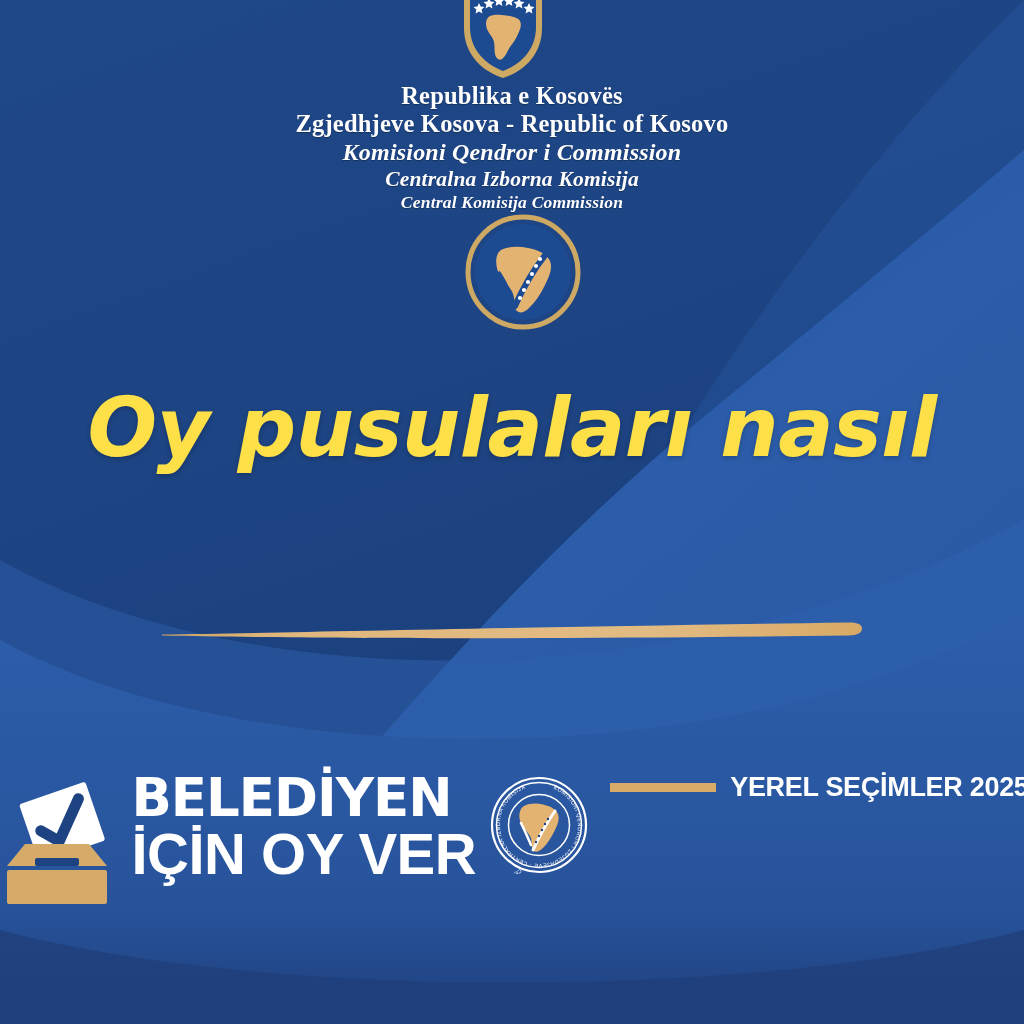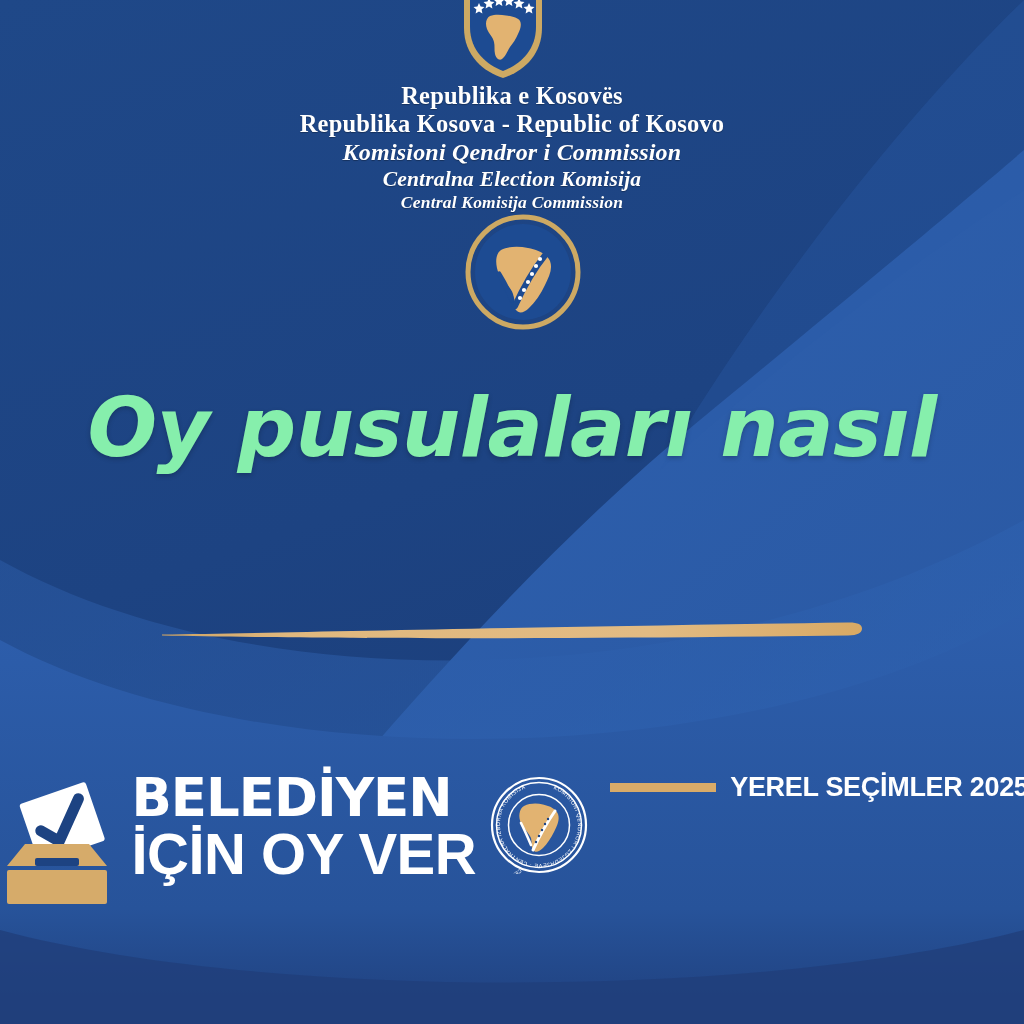--- a/index.html
+++ b/index.html
@@ -98,21 +98,21 @@
     letter-spacing: 0.2px;
   }
 
   
   .headline {
     position: absolute;
     top: 376px;
     left: 0;
     width: 1024px;
     text-align: center;
-    color: #86efac;
+    color: #fde047;
     font-family: "DejaVu Sans", sans-serif;
     font-style: italic;
     font-weight: bold;
     font-size: 82px;
     line-height: 1.26;
     letter-spacing: -0.5px;
     text-shadow: 0 2px 5px rgba(0,0,0,0.22);
   }
   .headline-line { display: block; }
 
@@ -258,23 +258,23 @@
         <polygon points="49,25.5 50.6,29.1 54.5,29.5 51.6,32.1 52.4,35.9 49,33.9 45.6,35.9 46.4,32.1 43.5,29.5 47.4,29.1"></polygon>
         <polygon points="59,28 60.6,31.6 64.5,32 61.6,34.6 62.4,38.4 59,36.4 55.6,38.4 56.4,34.6 53.5,32 57.4,31.6"></polygon>
         <polygon points="69,33 70.6,36.6 74.5,37 71.6,39.6 72.4,43.4 69,41.4 65.6,43.4 66.4,39.6 63.5,37 67.4,36.6"></polygon>
       </g>
       <path d="M30,46 C35,44 41,44.5 46,45.5 C52,46.5 58,47.5 60,51 C62,55 60,60 58,64 C56,69 53,73 50,77
                C47,82 45,87 42,89 C39,91 36,88 35,84 C34,80 35,76 34,72 C33,67 29,64 27,59 C25,54 26,48 30,46 Z" fill="#e2b371"></path>
     </svg>
 
     <div class="header-text">
       <div class="ht-l1">Republika e Kosovës</div>
-      <div class="ht-l2">Republika Kosova - Republic of Kosovo</div>
+      <div class="ht-l2">Zgjedhjeve Kosova - Republic of Kosovo</div>
       <div class="ht-l3">Komisioni Qendror i Commission</div>
-      <div class="ht-l4">Centralna Election Komisija</div>
+      <div class="ht-l4">Centralna Izborna Komisija</div>
       <div class="ht-l5">Central Komisija Commission</div>
     </div>
 
     <svg class="emblem-seal" viewBox="0 0 116 116" aria-hidden="true">
       <circle cx="58" cy="58" r="55" fill="none" stroke="#cda963" stroke-width="5"></circle>
       <circle cx="58" cy="58" r="48" fill="#1d4b92"></circle>
       <path d="M36,36 C44,32 54,32 63,34 C73,36 82,40 85,47 C88,55 84,63 80,71
                C76,80 70,88 64,94 C59,99 54,100 51,96 C48,92 50,86 48,80
                C46,73 38,68 34,60 C30,51 30,40 36,36 Z" fill="#e2b371"></path>
       <path d="M47,86 C43,76 39,68 34,60" fill="none" stroke="#1d4b92" stroke-width="5" stroke-linecap="round"></path>

